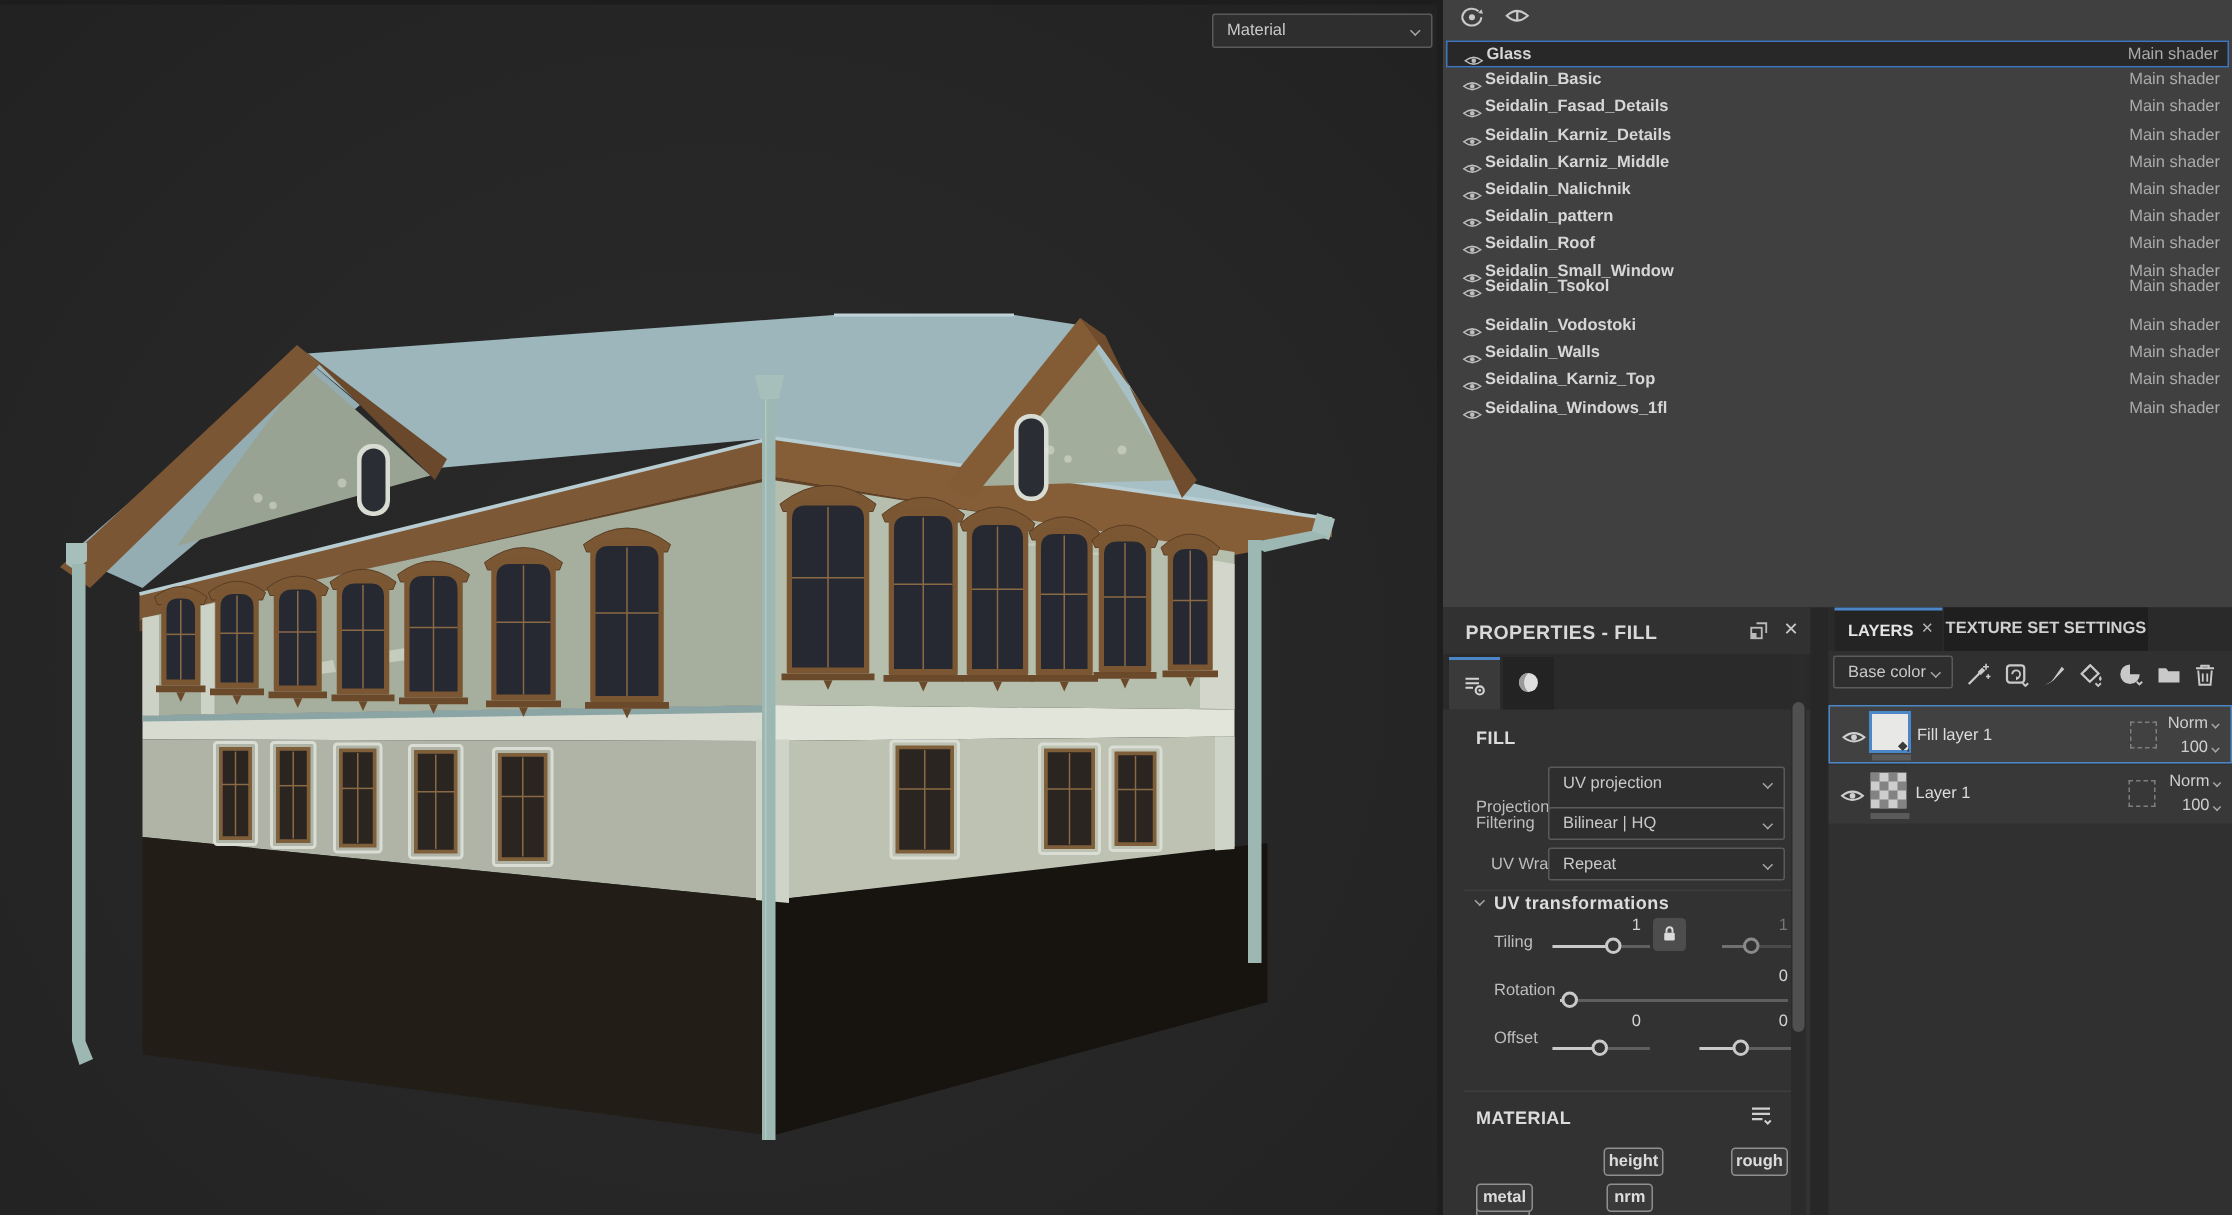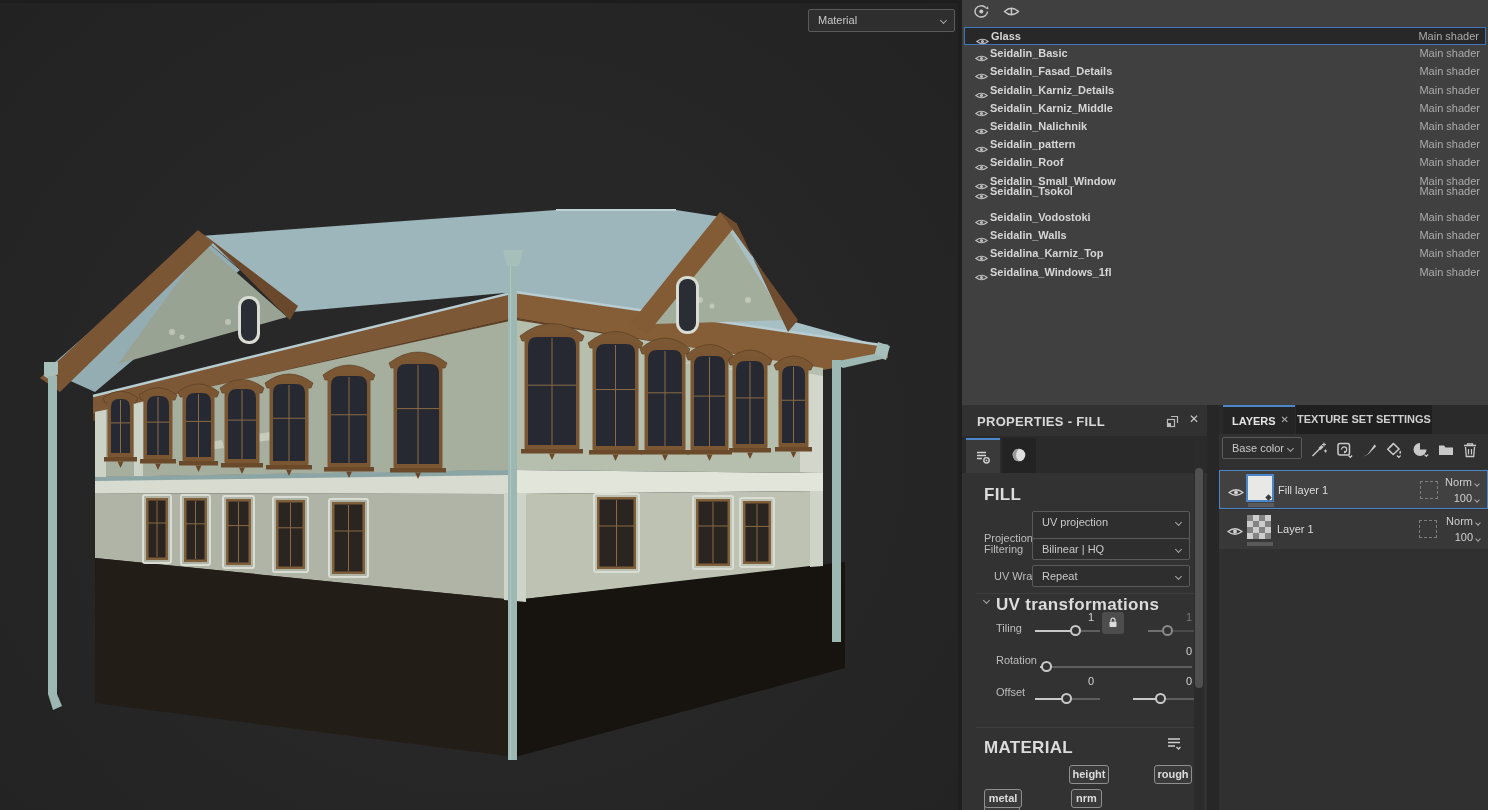--- a/index.html
+++ b/index.html
@@ -32,21 +32,21 @@
   .ts-row .sh { position:absolute; right:6px; top:2px; font-size:11px; font-weight:normal; color:#ababab; }
 
   
   #props { position:absolute; left:962px; top:405px; width:245px; height:405px; background:#323232; }
   #props-title { position:absolute; left:0; top:0; width:100%; height:31px; background:#313131; }
   #props-title .t { position:absolute; left:15px; top:9px; font-size:13px; font-weight:bold; color:#d9d9d9; letter-spacing:.3px; }
   #props-tabs { position:absolute; left:0; top:31px; width:100%; height:37px; background:#2a2a2a; }
   .ptab { position:absolute; top:2px; height:35px; width:34px; background:#232323; }
   .ptab.active { background:#3a3a3a; border-top:2px solid #4a86c8; }
   .ptab svg { position:absolute; left:8px; top:8px; }
-  .sec-title { position:absolute; font-size:17px; font-weight:bold; color:#dcdcdc; letter-spacing:.3px; }
+  .sec-title { position:absolute; font-size:12px; font-weight:bold; color:#dcdcdc; letter-spacing:.3px; }
   .plabel { position:absolute; font-size:11px; color:#bdbdbd; }
   .sepline { position:absolute; height:1px; background:#3e3e3e; }
   .slider { position:absolute; height:12px; }
   .slider .track { position:absolute; left:0; right:0; top:5px; height:2px; background:#5f5f5f; }
   .slider .fillp { position:absolute; left:0; top:5px; height:2px; background:#c9c9c9; }
   .slider .knob { position:absolute; top:0; width:11px; height:11px; border:2px solid #c9c9c9;
     border-radius:50%; background:#323232; margin-left:-5px; }
   .slider.dim .track { background:#4a4a4a; }
   .slider.dim .fillp { background:#707070; }
   .slider.dim .knob { border-color:#8a8a8a; }

